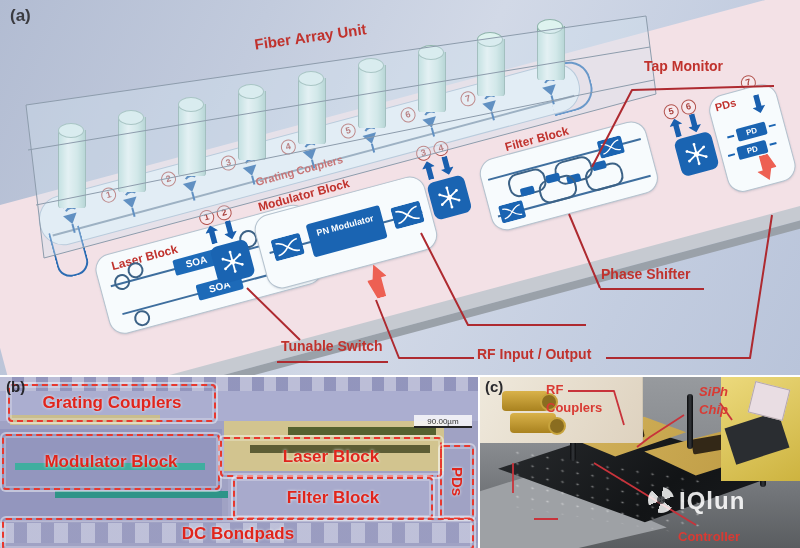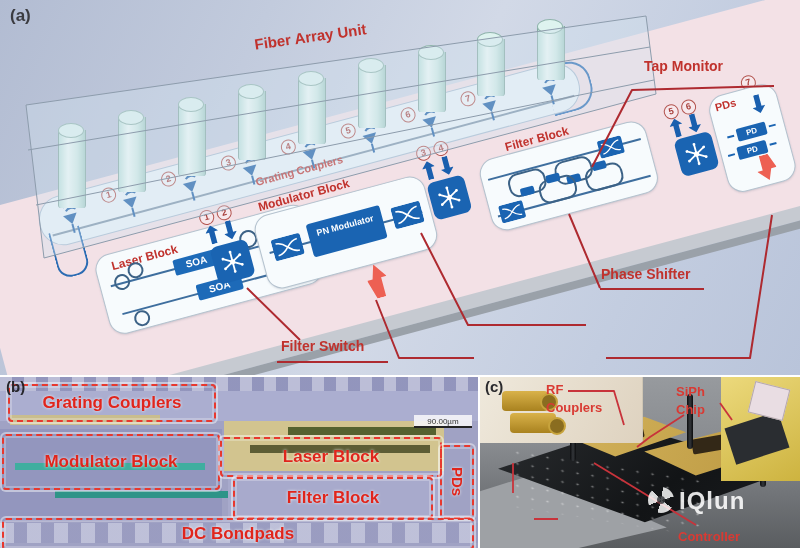--- a/index.html
+++ b/index.html
@@ -345,22 +345,23 @@
         <path d="M247,288 L300,340 M277,362 L388,362"></path>
         <path d="M586,325 L468,325 L421,233"></path>
         <path d="M600,288 L569,214 M600,289 L704,289"></path>
         <path d="M474,358 L399,358 L376,300"></path>
         <path d="M606,358 L750,358 L772,215"></path>
       </g>
     </svg>
 
     <div class="red-label" style="left:254px;top:28px;font-size:15px;transform:rotate(-8deg);">Fiber Array Unit</div>
     <div class="red-label" style="left:644px;top:58px;font-size:14px;">Tap Monitor</div>
-    <div class="red-label" style="left:281px;top:338px;font-size:14px;">Filter Switch</div>
+    <div class="red-label" style="left:281px;top:338px;font-size:14px;">Tunable Switch</div>
     <div class="red-label" style="left:601px;top:266px;font-size:14px;">Phase Shifter</div>
+    <div class="red-label" style="left:477px;top:346px;font-size:14px;">RF Input / Output</div>
   </div>
 
   <div class="panel-b">
     <div class="padrow" style="top:0;"></div>
     <div class="pb-patch" style="left:0;top:14px;width:478px;height:30px;background:#abaed0;"></div>
     <div class="pb-patch" style="left:10px;top:38px;width:150px;height:10px;background:#c9bd8e;"></div>
     <div class="pb-patch" style="left:0;top:52px;width:222px;height:92px;background:#9396be;"></div>
     <div class="pb-patch" style="left:15px;top:86px;width:190px;height:7px;background:#3fae9f;"></div>
     <div class="pb-patch" style="left:55px;top:114px;width:175px;height:7px;background:#2e9488;"></div>
     <div class="pb-patch" style="left:224px;top:44px;width:220px;height:50px;background:#d2c48f;"></div>
@@ -421,21 +422,21 @@
       <g stroke="#c8333b" stroke-width="1.8" fill="none" stroke-linejoin="round">
         <path d="M88,14 L134,14 L144,48"></path>
         <path d="M204,38 L170,60 L157,70"></path>
         <path d="M240,26 L252,43"></path>
         <path d="M33,86 L33,116 M54,142 L78,142"></path>
         <path d="M216,148 L114,86"></path>
       </g>
     </svg>
 
     <div class="pc-label" style="left:66px;top:4px;width:74px;">RF Couplers</div>
-    <div class="pc-label" style="left:196px;top:6px;width:44px;text-align:left;">SiPh Chip</div>
+    <div class="pc-label" style="left:204px;top:6px;width:44px;text-align:right;font-style:italic;">SiPh Chip</div>
     <div class="pc-label" style="left:198px;top:151px;">Controller</div>
 
     <div class="wm">
       <span class="wm-logo"></span>
       <span class="wm-text">IQlun</span>
     </div>
     <div class="pc-tag">(c)</div>
   </div>
 
 </div>

